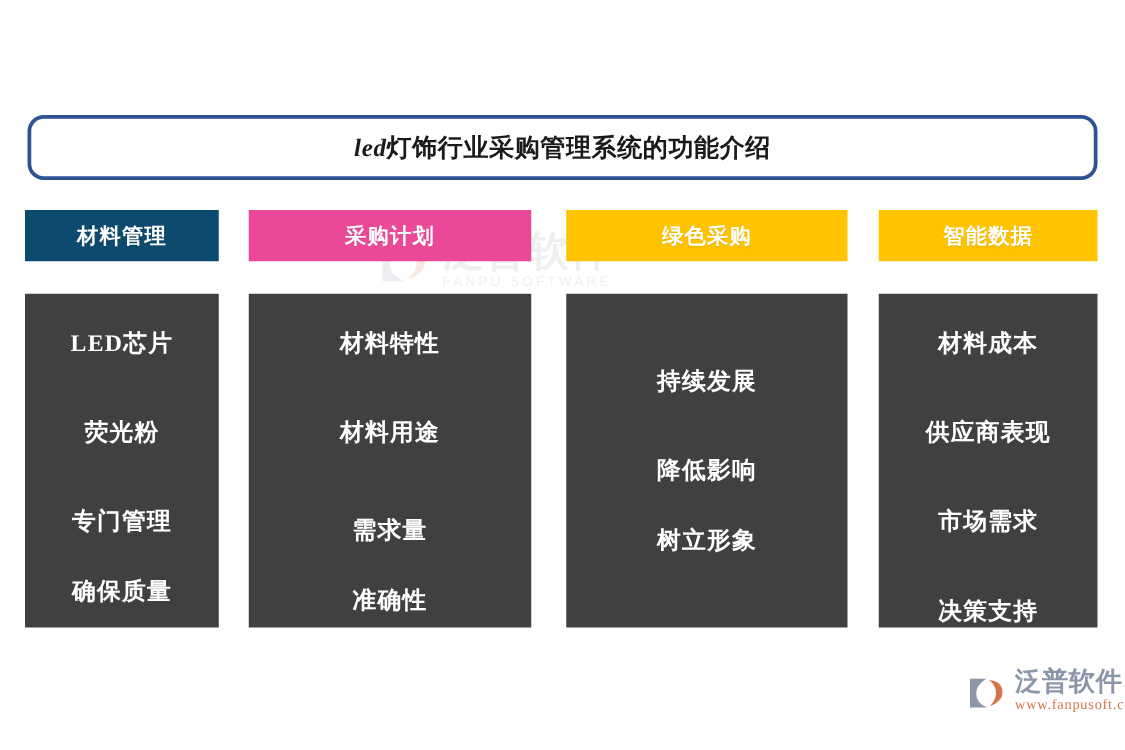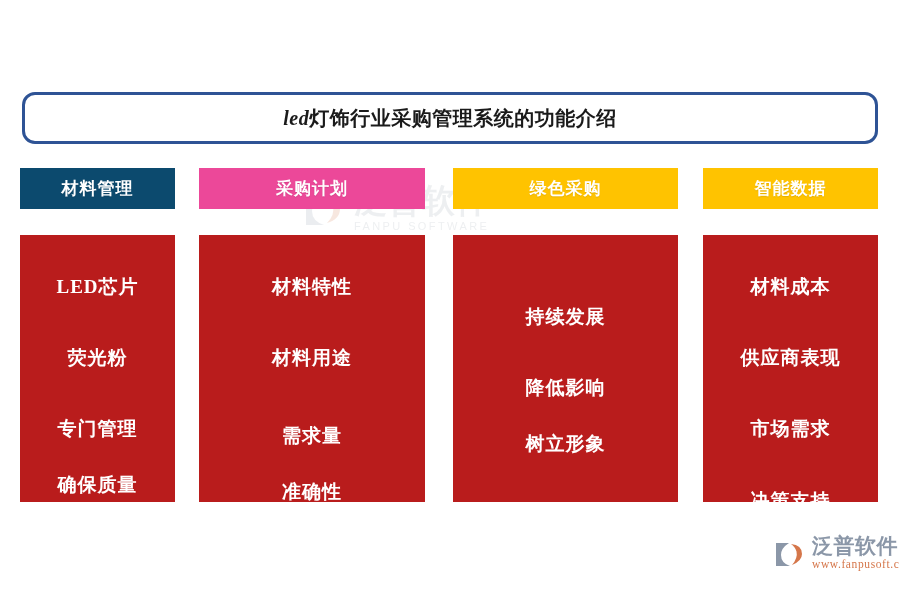--- a/index.html
+++ b/index.html
@@ -115,27 +115,27 @@
   .tab-label {
     font-size: 17px;
     font-weight: bold;
     color: #ffffff;
     letter-spacing: 1px;
     white-space: nowrap;
     text-shadow: 0 1px 1px rgba(0,0,0,0.10);
   }
   .panel {
     position: absolute;
-    background: #b91c1c;
+    background: #404040;
     display: flex;
     flex-direction: column;
     align-items: flex-end;
     justify-content: flex-start;
     box-sizing: border-box;
-    padding-top: 24px;
+    padding-top: 12px;
   }
   .panel-item {
     font-size: 19px;
     font-weight: bold;
     color: #ffffff;
     letter-spacing: 1px;
     white-space: nowrap;
     text-align: center;
     width: 100%;
   }

